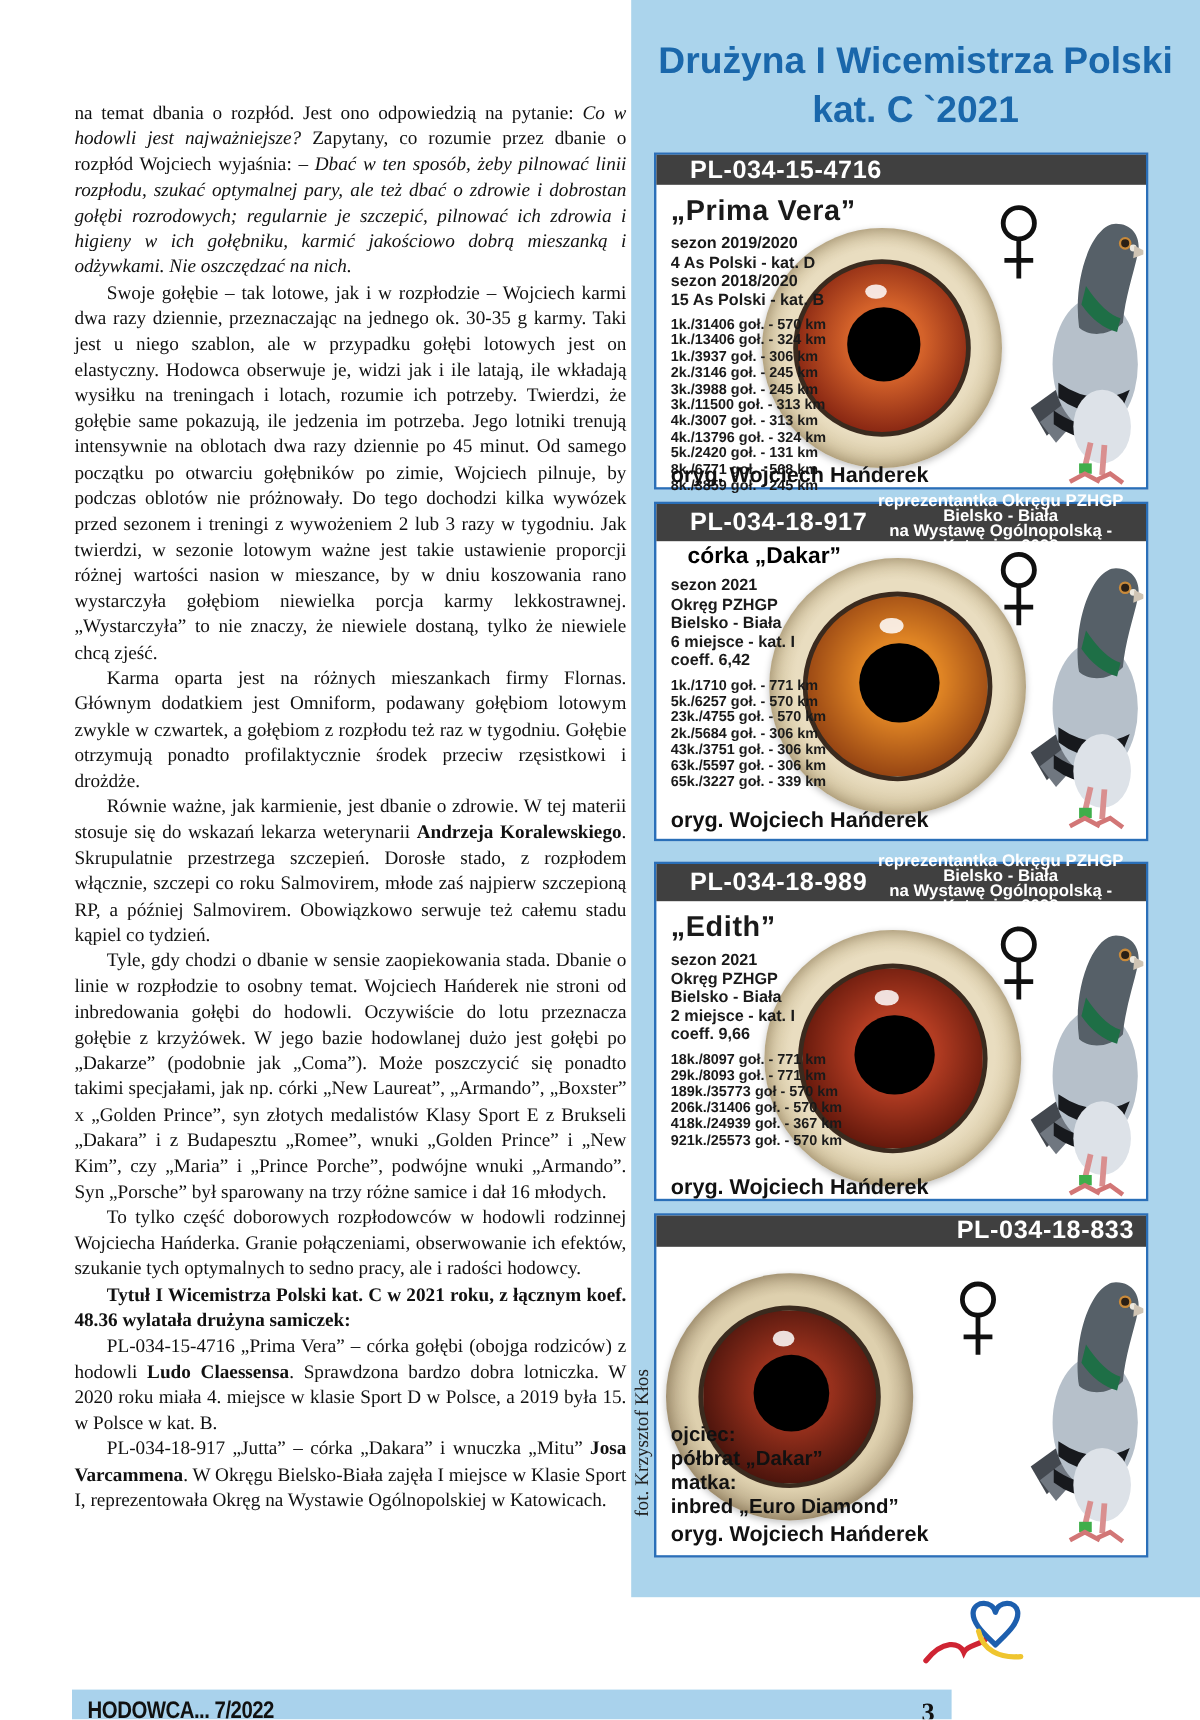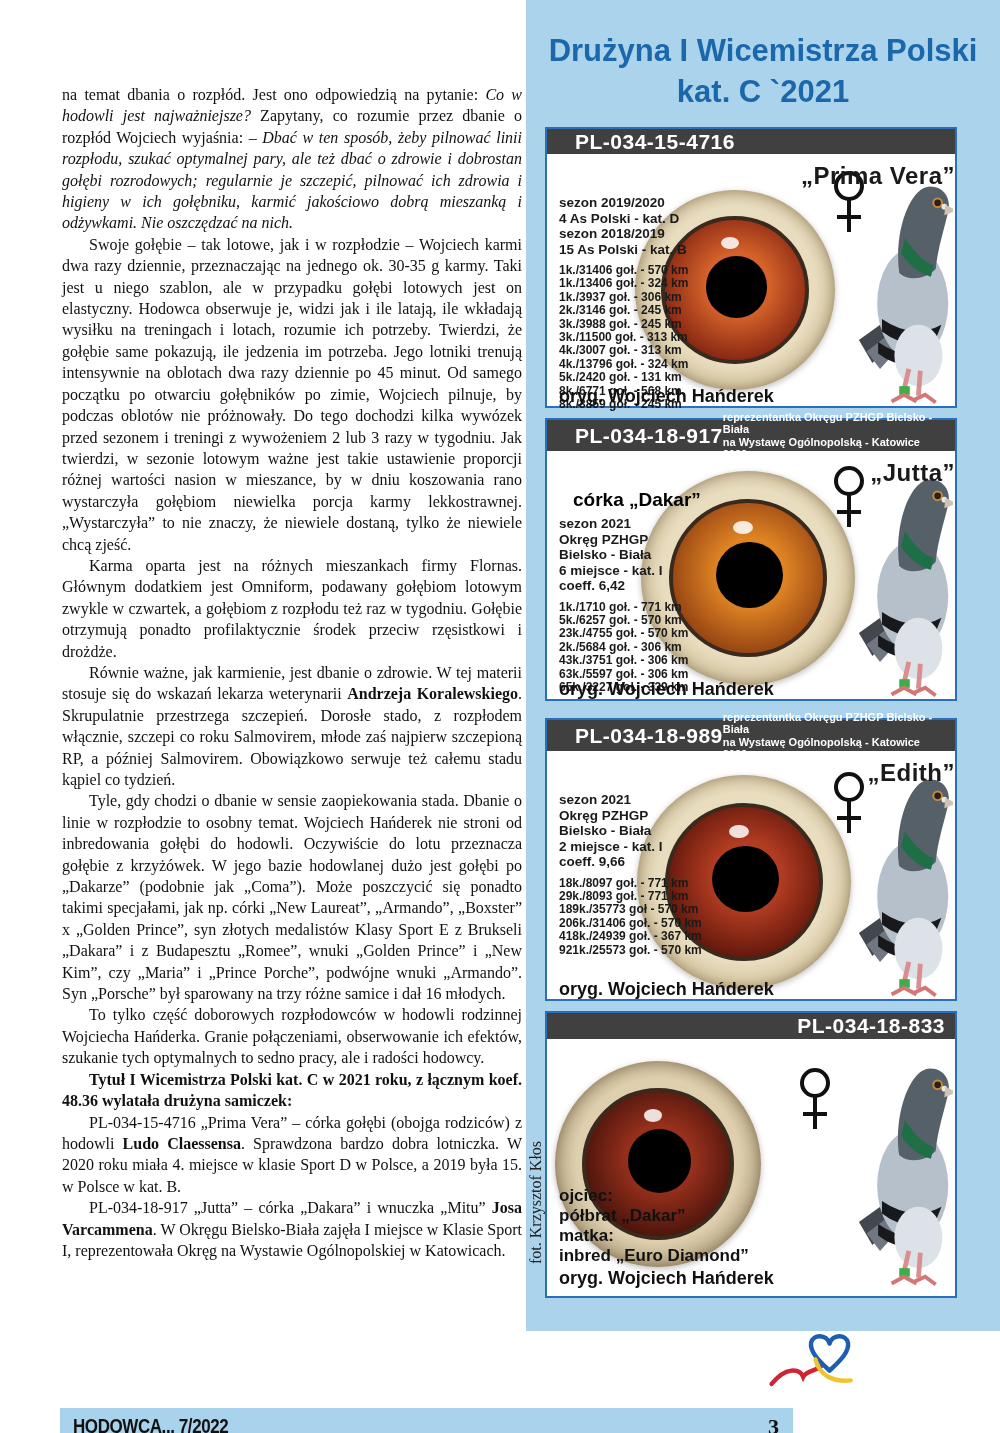--- a/index.html
+++ b/index.html
@@ -31,27 +31,27 @@
   .card-1{top:127px;height:281px;}
   .card-2{top:418px;height:283px;}
   .card-3{top:718px;height:283px;}
   .card-4{top:1011px;height:287px;}
   .card-banner{background:#404040;color:#fff;display:flex;align-items:center;
                justify-content:space-between;padding:0 10px 0 28px;box-sizing:border-box;}
   .card-1 .card-banner{height:25px;}
   .card-2 .card-banner,.card-3 .card-banner{height:31px;}
   .card-4 .card-banner{height:26px;justify-content:flex-end;}
   .ring{font-size:21px;font-weight:bold;letter-spacing:0.5px;white-space:nowrap;}
-  .banner-note{font-size:11px;font-weight:bold;line-height:12.5px;}
+  .banner-note{font-size:14px;font-weight:bold;line-height:12.5px;text-align:center;}
   .card-body{position:relative;width:100%;height:calc(100% - 25px);}
   .card-2 .card-body,.card-3 .card-body{height:calc(100% - 31px);}
   .card-4 .card-body{height:calc(100% - 26px);}
 
   .card-text{position:relative;z-index:3;padding-left:12px;}
-  .pigeon-name{margin:8px 0 0 0;font-size:24px;font-weight:bold;color:#1a1a1a;letter-spacing:0.5px;text-align:right;}
+  .pigeon-name{margin:8px 0 0 0;font-size:24px;font-weight:bold;color:#1a1a1a;letter-spacing:0.5px;}
   .subtitle{font-size:19px;font-weight:bold;margin:2px 0 0 14px;}
   .subtitle:empty{display:none;}
   .stats{margin-top:5px;font-size:13.5px;font-weight:bold;line-height:15.5px;color:#1a1a1a;}
   .results{margin-top:7px;font-size:12px;font-weight:bold;line-height:13.4px;color:#1a1a1a;}
   .origin{position:absolute;left:12px;bottom:7px;font-size:18px;font-weight:bold;z-index:4;color:#111;}
   .pedigree{position:absolute;left:12px;bottom:30px;font-size:17px;font-weight:bold;
             line-height:20px;z-index:4;color:#111;}
 
   
   .eye{position:absolute;border-radius:50%;z-index:1;
@@ -151,21 +151,21 @@
             <use href="#female-shape"></use>
           </svg>
         <svg class="pigeon">
             <use href="#pigeon-shape"></use>
           </svg>
         <div class="card-text">
           <h2 class="pigeon-name">„Prima Vera”</h2>
           <div class="stats">
               <div class="line">sezon 2019/2020</div>
               <div class="line">4 As Polski - kat. D</div>
-              <div class="line">sezon 2018/2019</div>
+              <div class="line">sezon 2018/2020</div>
               <div class="line">15 As Polski - kat. B</div>
             </div>
           <div class="results">
               <div class="line">1k./31406 goł. - 570 km</div>
               <div class="line">1k./13406 goł. - 324 km</div>
               <div class="line">1k./3937 goł. - 306 km</div>
               <div class="line">2k./3146 goł. - 245 km</div>
               <div class="line">3k./3988 goł. - 245 km</div>
               <div class="line">3k./11500 goł. - 313 km</div>
               <div class="line">4k./3007 goł. - 313 km</div>
@@ -194,21 +194,20 @@
               <div class="glint"></div>
             </div>
           </div>
         <svg class="female f-2">
             <use href="#female-shape"></use>
           </svg>
         <svg class="pigeon">
             <use href="#pigeon-shape"></use>
           </svg>
         <div class="card-text">
-          <h2 class="pigeon-name">„Jutta”</h2>
           <div class="subtitle">córka „Dakar”</div>
           <div class="stats">
               <div class="line">sezon 2021</div>
               <div class="line">Okręg PZHGP</div>
               <div class="line">Bielsko - Biała</div>
               <div class="line">6 miejsce - kat. I</div>
               <div class="line">coeff. 6,42</div>
             </div>
           <div class="results">
               <div class="line">1k./1710 goł. - 771 km</div>

